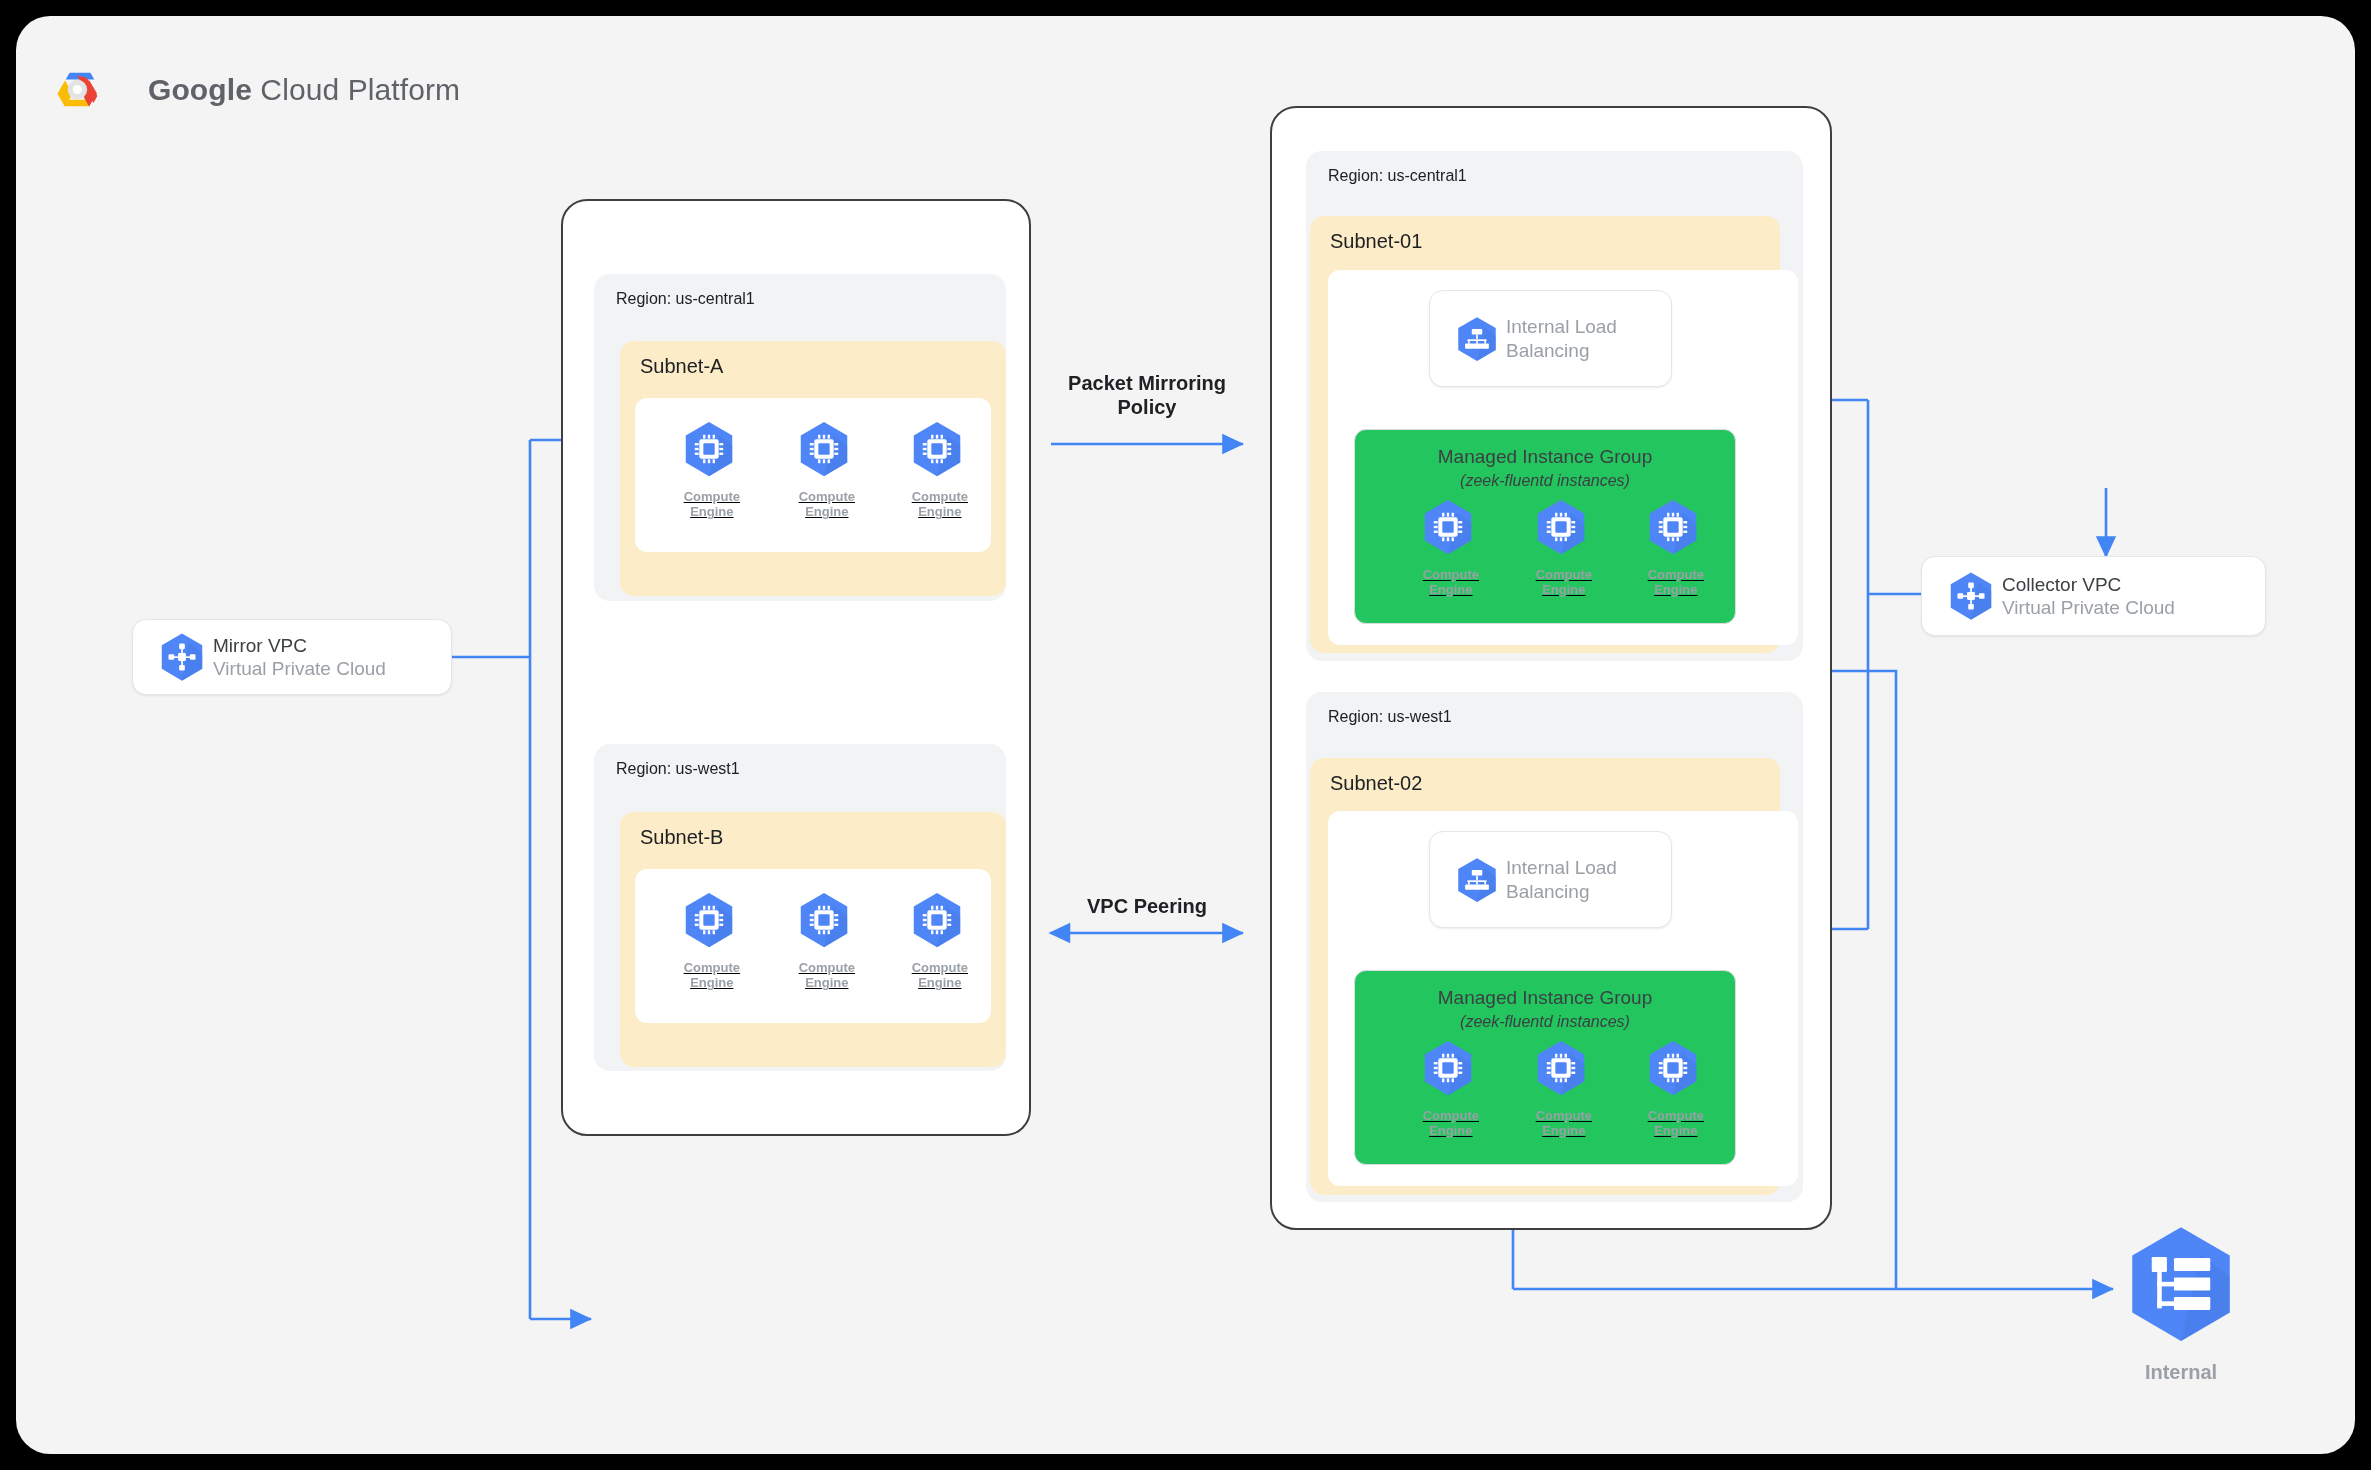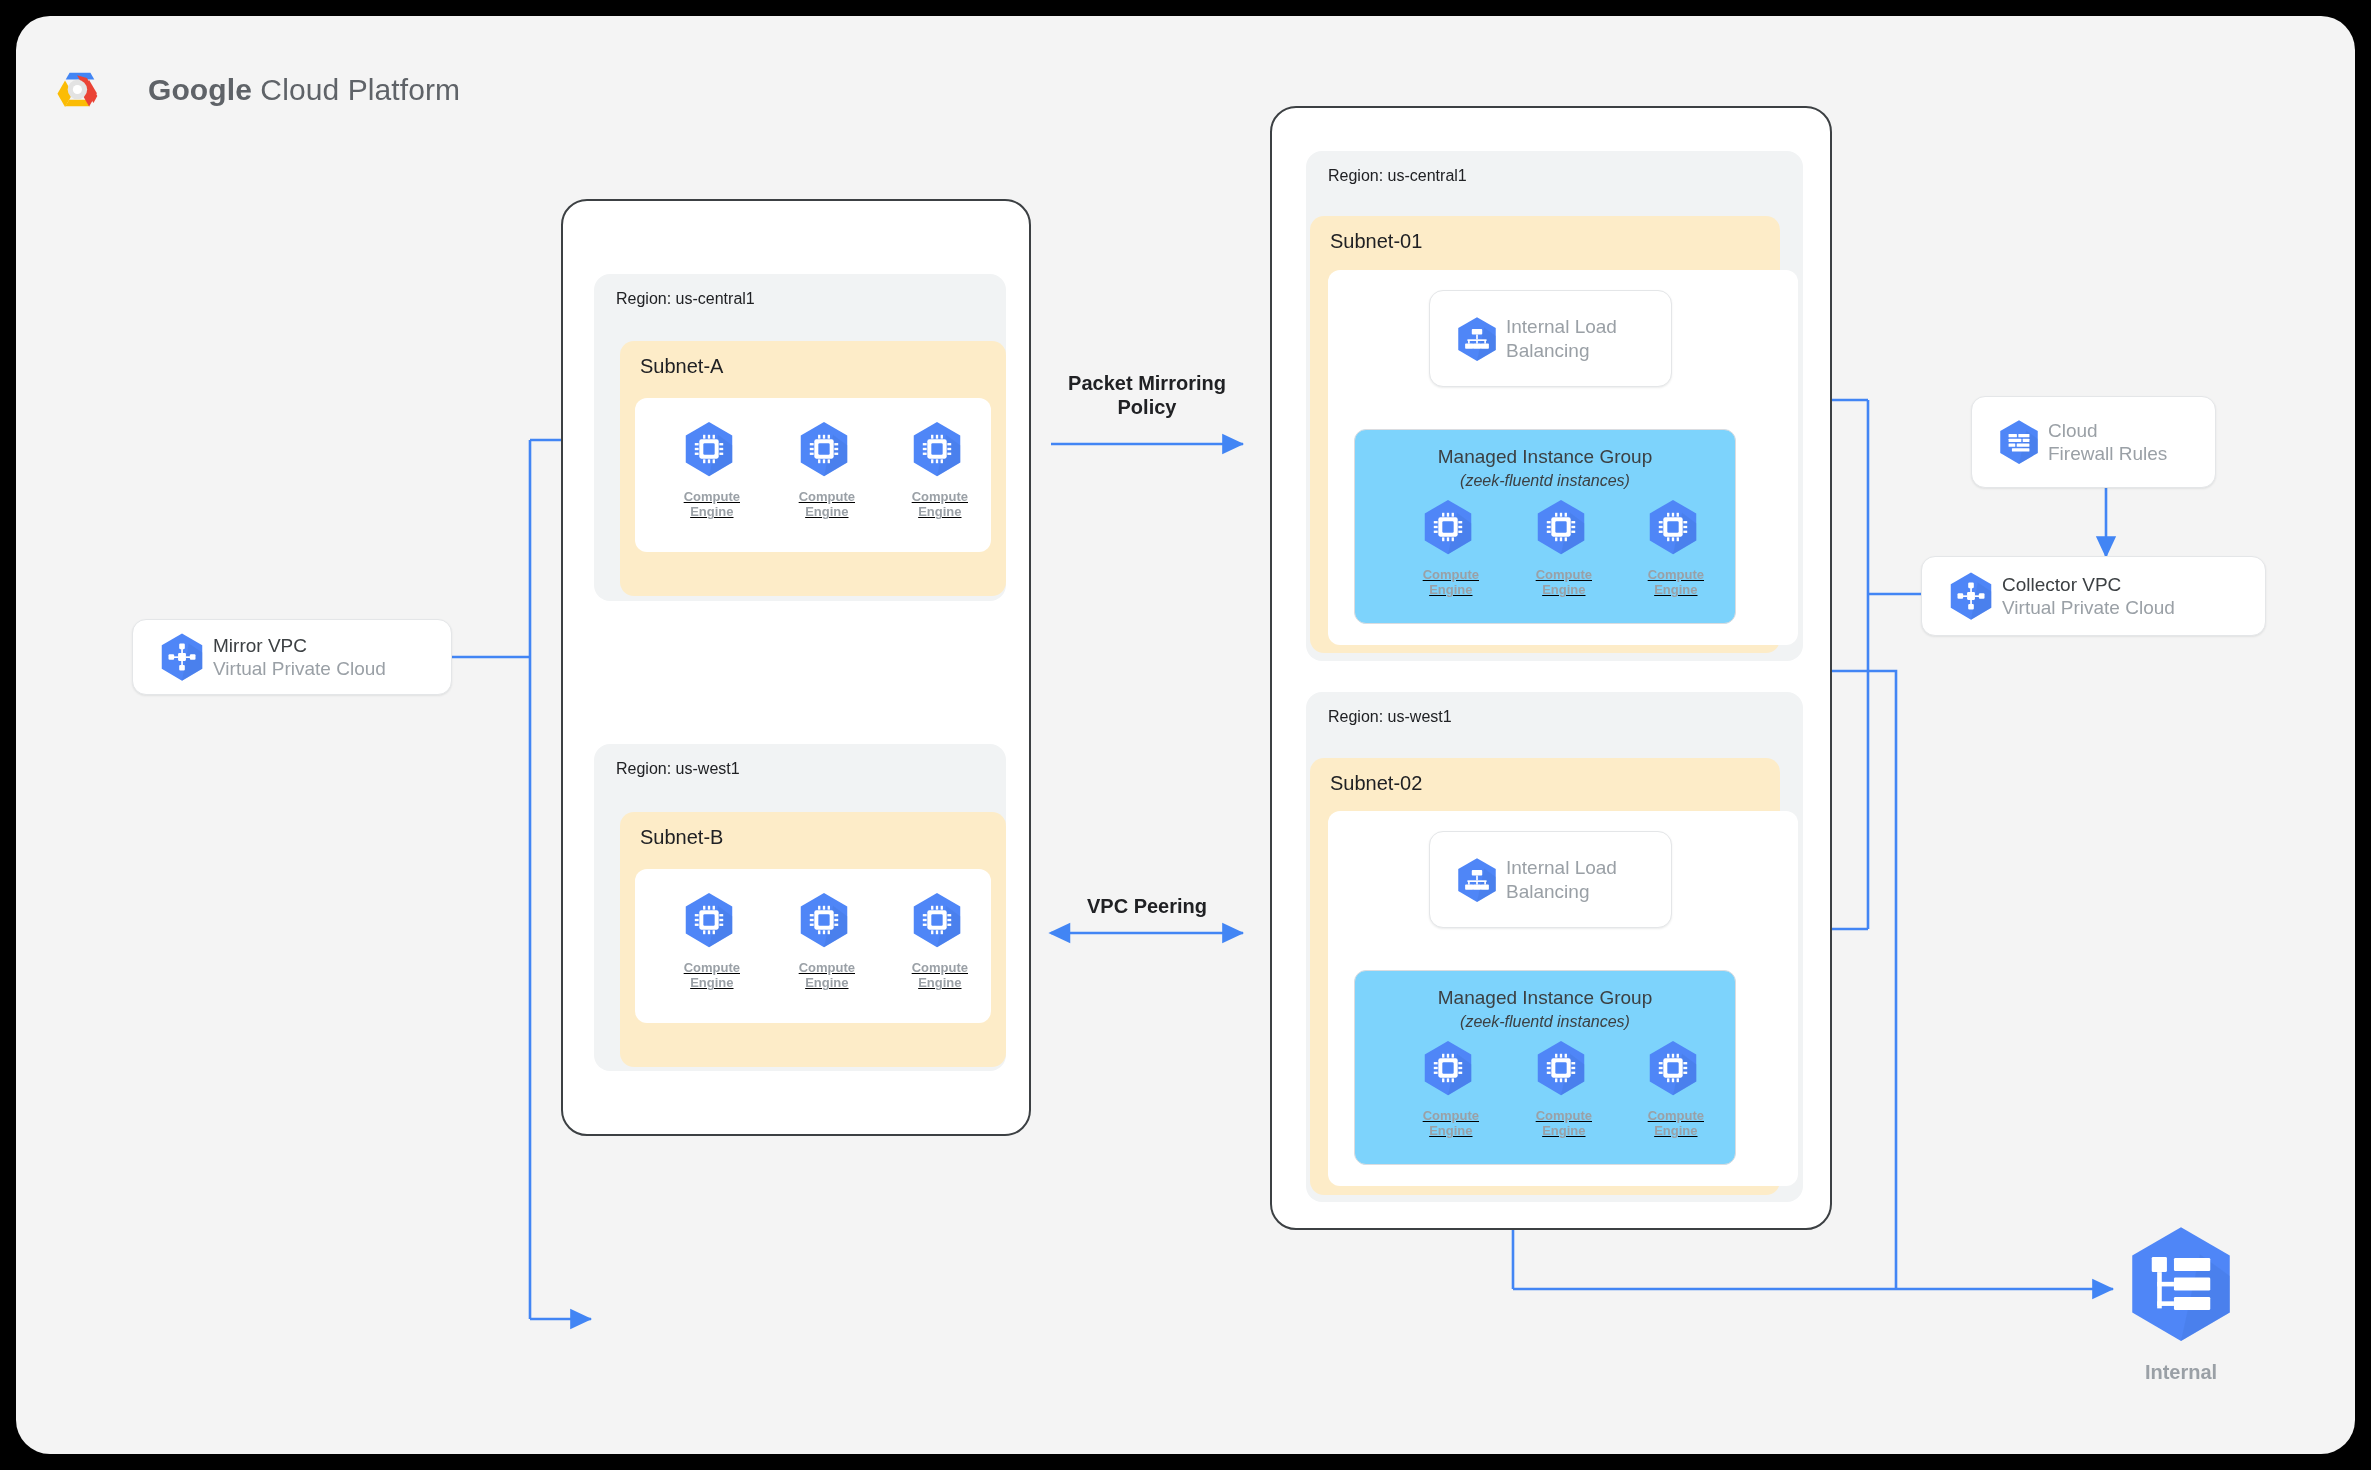--- a/index.html
+++ b/index.html
@@ -75,21 +75,21 @@
   .ce .cap {
     margin-top: 9px; font-size: 13px; font-weight: 700; color: #9aa0a6;
     text-align: center; line-height: 1.18; white-space: pre-line;
   }
 
   
   .mig {
     position: absolute;
     border: 1px solid #dadce0;
     border-radius: 12px;
-    background: #7dd3fc;
+    background: #22c55e;
   }
   .mig .t1 { position:absolute; left:0; right:0; top: 16px; text-align:center; font-size:19px; color:#3c4043; }
   .mig .t2 { position:absolute; left:0; right:0; top: 42px; text-align:center; font-size:16px; font-style:italic; color:#3c4043; }
 
   
   .edge-label {
     position: absolute; text-align: center;
     font-size: 20px; font-weight: 700; color: #202124;
     line-height: 1.22; white-space: pre-line;
   }
@@ -559,39 +559,20 @@
         <rect x="32" y="19.4" width="3" height="1.8"></rect>
           <rect x="32" y="23.1" width="3" height="1.8"></rect>
           <rect x="32" y="26.8" width="3" height="1.8"></rect>
       </g>
       <rect x="19.6" y="19.6" width="8.8" height="8.8" rx="1" fill="#4f86f7"></rect>
     </svg>
     <div class="cap">Compute
 Engine</div>
   </div>
 
-  <div class="card muted" style="left:1955px; top:380px; width:245px; height:92px;">
-    <svg width="50" height="50" viewBox="0 0 48 48">
-      <path d="M24 3 L42 13.5 V34.5 L24 45 L6 34.5 V13.5 Z" fill="#4f86f7"></path>
-      <path d="M24 45 L42 34.5 V21 L31 13 Z" fill="#4579e0" opacity=".42"></path>
-      <g fill="#ffffff">
-        <rect x="14" y="16.2" width="8" height="3.2" rx=".5"></rect>
-        <rect x="23.4" y="16.2" width="10.6" height="3.2" rx=".5"></rect>
-        <rect x="14" y="20.8" width="12.2" height="3.2" rx=".5"></rect>
-        <rect x="27.6" y="20.8" width="6.4" height="3.2" rx=".5"></rect>
-        <rect x="14" y="25.4" width="6.4" height="3.2" rx=".5"></rect>
-        <rect x="21.8" y="25.4" width="12.2" height="3.2" rx=".5"></rect>
-        <rect x="17.2" y="30" width="16.8" height="3.2" rx=".5"></rect>
-      </g>
-    </svg>
-    <div class="labels">
-      <span class="l1">Cloud</span>
-      <span class="l1">Firewall Rules</span>
-    </div>
-  </div>
 
   <div class="card" style="left:1905px; top:540px; width:345px; height:80px;">
     <svg width="54" height="54" viewBox="0 0 48 48">
       <path d="M24 3 L42 13.5 V34.5 L24 45 L6 34.5 V13.5 Z" fill="#4f86f7"></path>
       <path d="M24 45 L42 34.5 V20 L30 12 Z" fill="#4579e0" opacity=".45"></path>
       <g fill="#ffffff">
         <rect x="20.5" y="20.5" width="7" height="7" rx="1"></rect>
         <rect x="12" y="21.5" width="5" height="5" rx="1"></rect>
         <rect x="31" y="21.5" width="5" height="5" rx="1"></rect>
         <rect x="21.5" y="12" width="5" height="5" rx="1"></rect>

